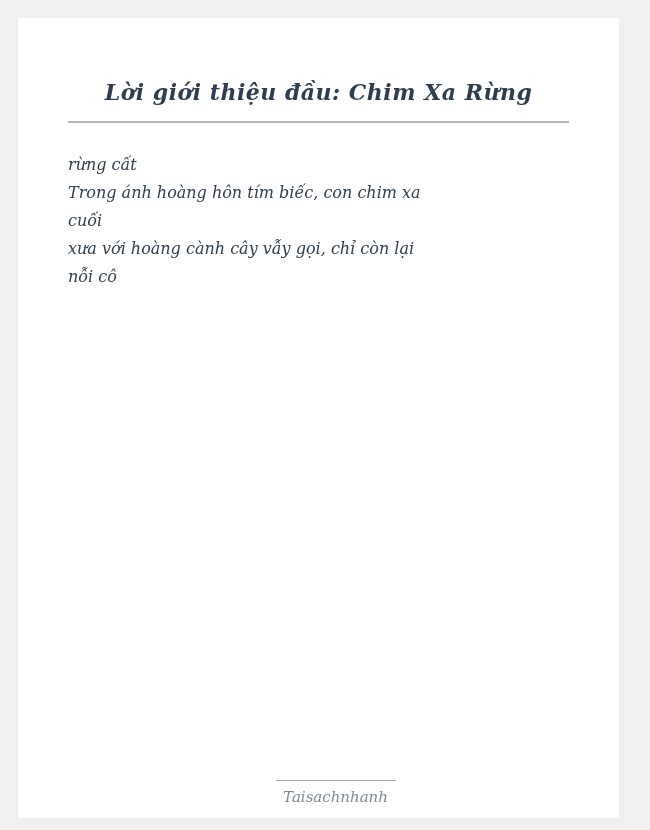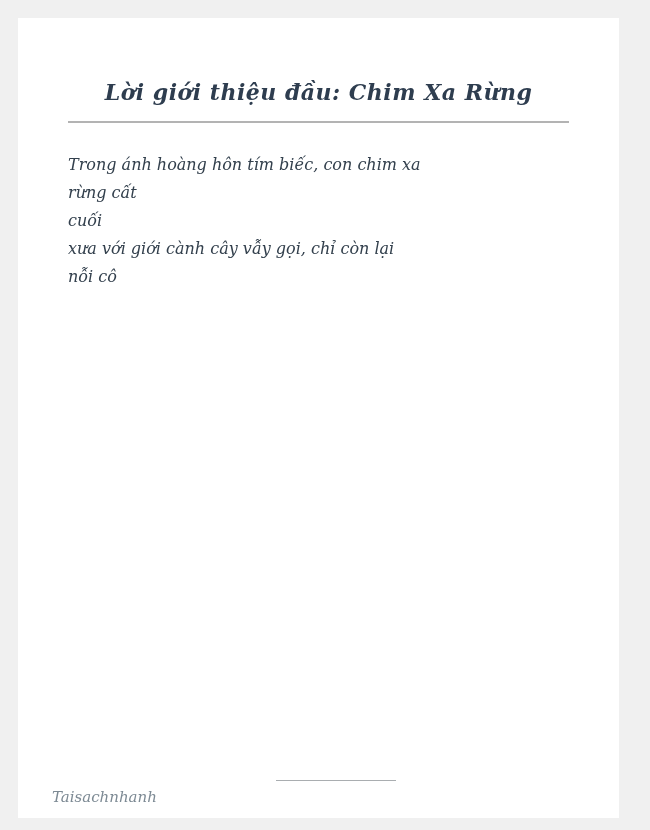--- a/index.html
+++ b/index.html
@@ -58,21 +58,21 @@
     color: var(--body);
   }
   .body-line {
     white-space: nowrap;
   }
   .footer {
     position: absolute;
     left: 0;
     right: 0;
     bottom: 10px;
-    text-align: left;
+    text-align: center;
     padding-left: 34px;
   }
   .footer-divider {
     width: 120px;
     margin: 0 auto;
     border: none;
     border-top: 1px solid var(--footer-line);
   }
   .footer-signature {
     margin-top: 5px;
@@ -83,24 +83,24 @@
   }
 </style>
 </head>
 <body>
 
 <div class="page">
   <div class="content">
     <h1 class="page-title">Lời giới thiệu đầu: Chim Xa Rừng</h1>
     <hr class="title-divider">
     <div class="body-paragraph">
+      <div class="body-line">rừng cất</div>
       <div class="body-line">Trong ánh hoàng hôn tím biếc, con chim xa</div>
-      <div class="body-line">rừng cất</div>
       <div class="body-line">cuối</div>
-      <div class="body-line">xưa với giới cành cây vẫy gọi, chỉ còn lại</div>
+      <div class="body-line">xưa với hoàng cành cây vẫy gọi, chỉ còn lại</div>
       <div class="body-line">nỗi cô</div>
     </div>
   </div>
   <div class="footer">
     <hr class="footer-divider">
     <div class="footer-signature">Taisachnhanh</div>
   </div>
 </div>
 
 </body></html>

